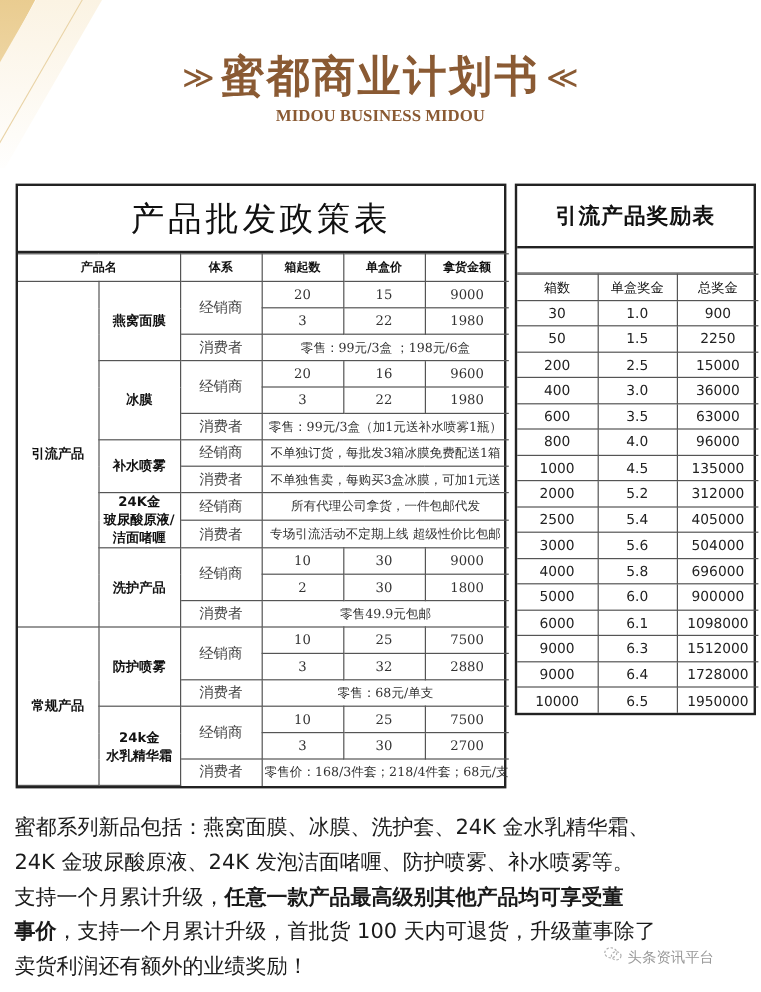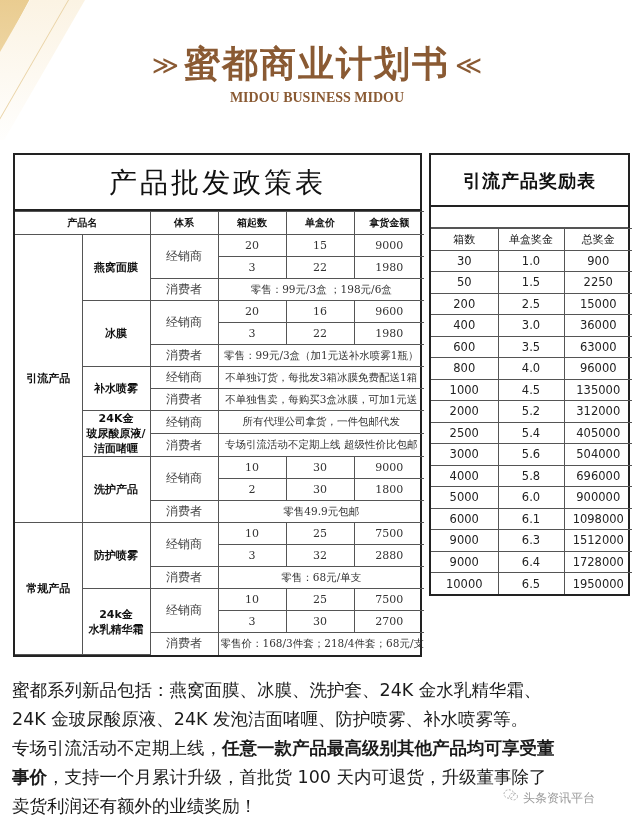--- a/index.html
+++ b/index.html
@@ -339,21 +339,21 @@
           <td>6.5</td>
           <td>1950000</td>
         </tr>
       </tbody>
   </table>
 </div>
 
 <div class="para">
   <div>蜜都系列新品包括：燕窝面膜、冰膜、洗护套、24K 金水乳精华霜、</div>
   <div>24K 金玻尿酸原液、24K 发泡洁面啫喱、防护喷雾、补水喷雾等。</div>
-  <div><span>专场引流活动不定期上线，</span><b>任意一款产品最高级别其他产品均可享受董</b></div>
+  <div><span>支持一个月累计升级，</span><b>任意一款产品最高级别其他产品均可享受董</b></div>
   <div><b>事价</b><span>，支持一个月累计升级，首批货 100 天内可退货，升级董事除了</span></div>
   <div>卖货利润还有额外的业绩奖励！</div>
 </div>
 
 <div class="watermark">
   <span class="wm-icon">
     <svg width="16" height="14" viewBox="0 0 16 14">
         <ellipse cx="6" cy="6" rx="5" ry="4.2" fill="none" stroke="#b0b0b0" stroke-width="1" stroke-dasharray="2 1.5"></ellipse>
         <ellipse cx="10.5" cy="8.5" rx="4" ry="3.4" fill="none" stroke="#b0b0b0" stroke-width="1" stroke-dasharray="2 1.5"></ellipse>
       </svg>

